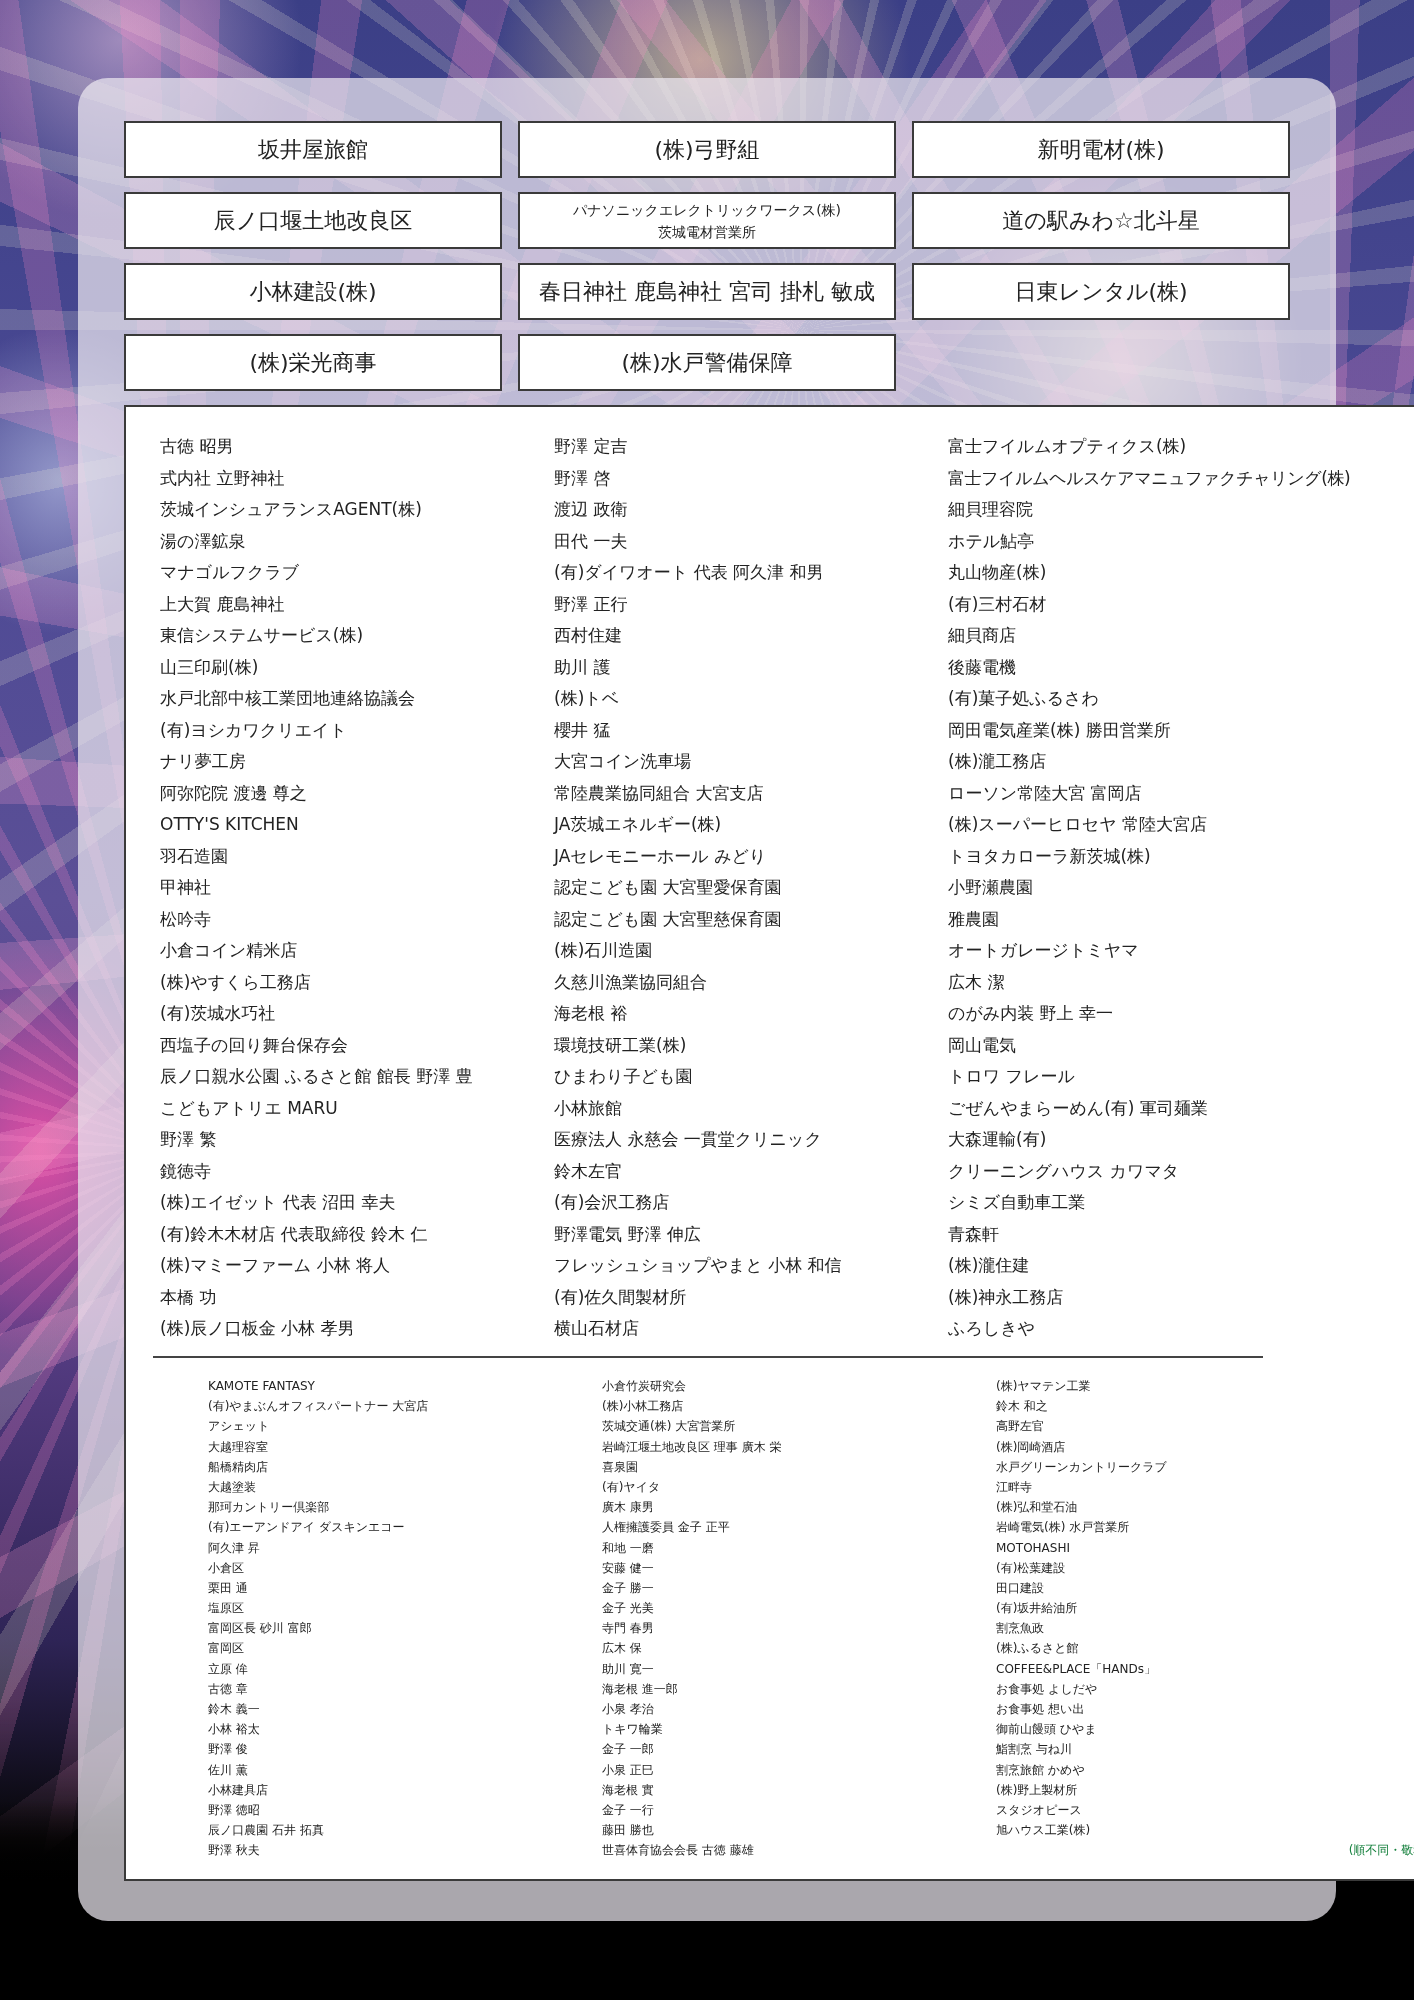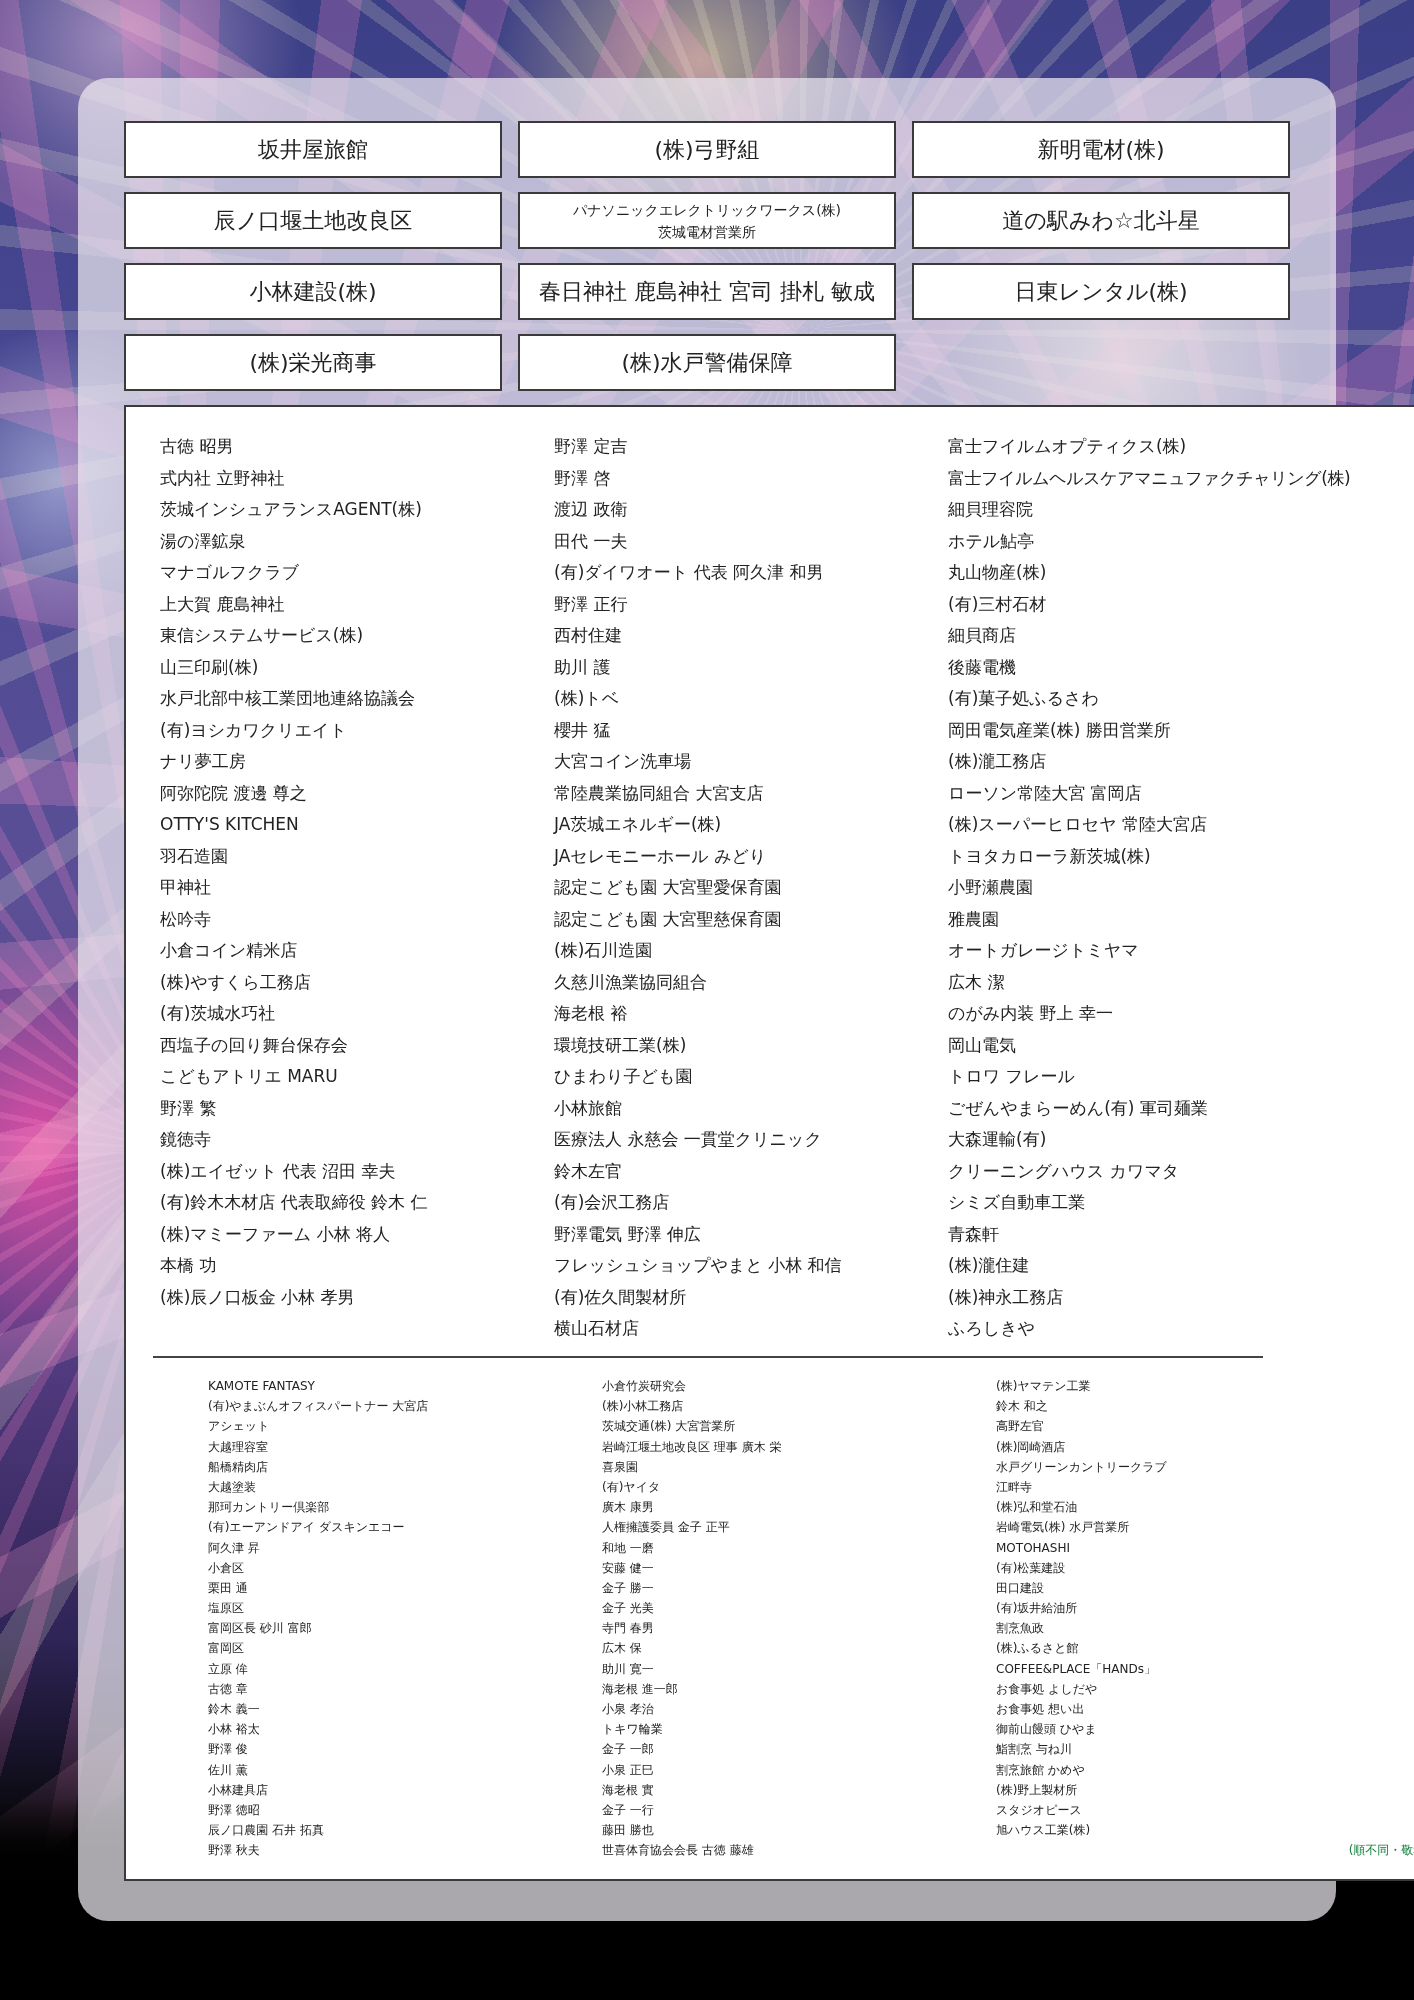--- a/index.html
+++ b/index.html
@@ -143,20 +143,21 @@
         <li>ナリ夢工房</li>
         <li>阿弥陀院 渡邊 尊之</li>
         <li>OTTY'S KITCHEN</li>
         <li>羽石造園</li>
         <li>甲神社</li>
         <li>松吟寺</li>
         <li>小倉コイン精米店</li>
         <li>(株)やすくら工務店</li>
         <li>(有)茨城水巧社</li>
         <li>西塩子の回り舞台保存会</li>
+        <li>辰ノ口親水公園 ふるさと館 館長 野澤 豊</li>
         <li>こどもアトリエ MARU</li>
         <li>野澤 繁</li>
         <li>鏡徳寺</li>
         <li>(株)エイゼット 代表 沼田 幸夫</li>
         <li>(有)鈴木木材店 代表取締役 鈴木 仁</li>
         <li>(株)マミーファーム 小林 将人</li>
         <li>本橋 功</li>
         <li>(株)辰ノ口板金 小林 孝男</li>
       </ul>
     <ul>

